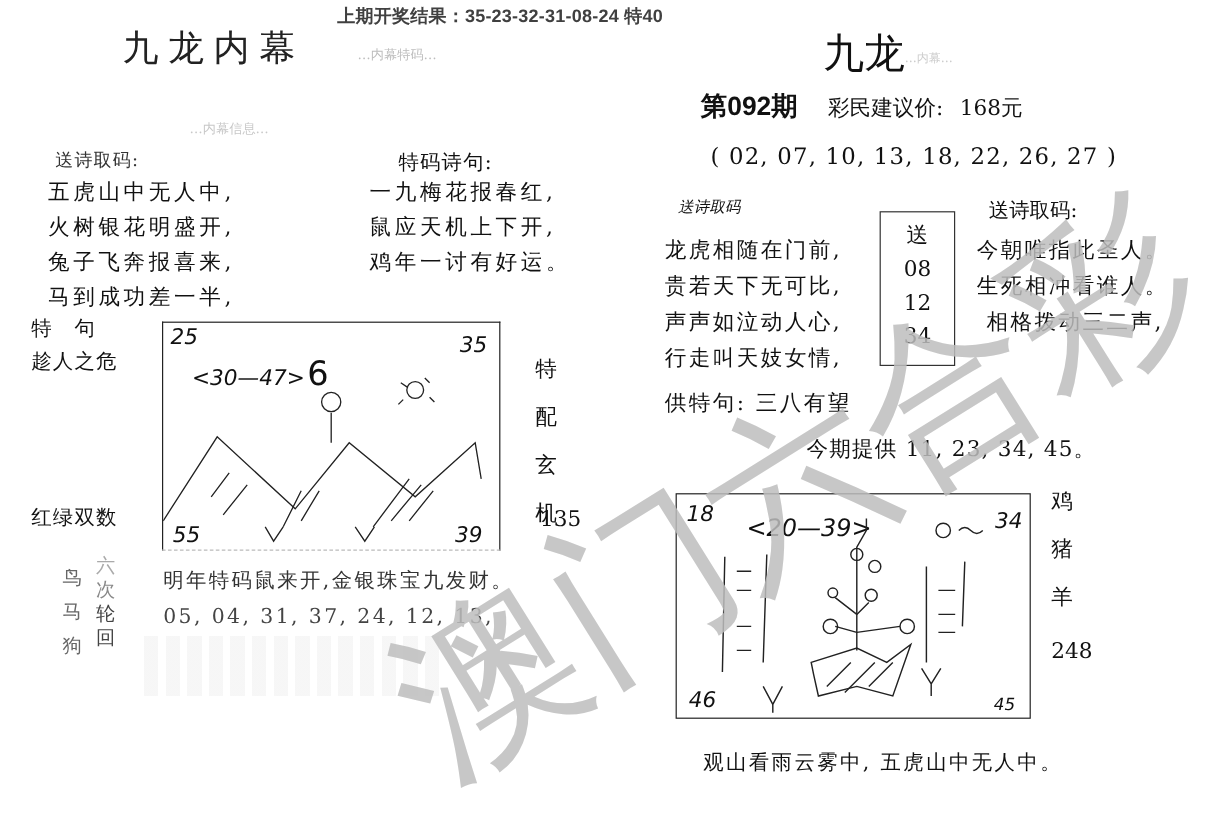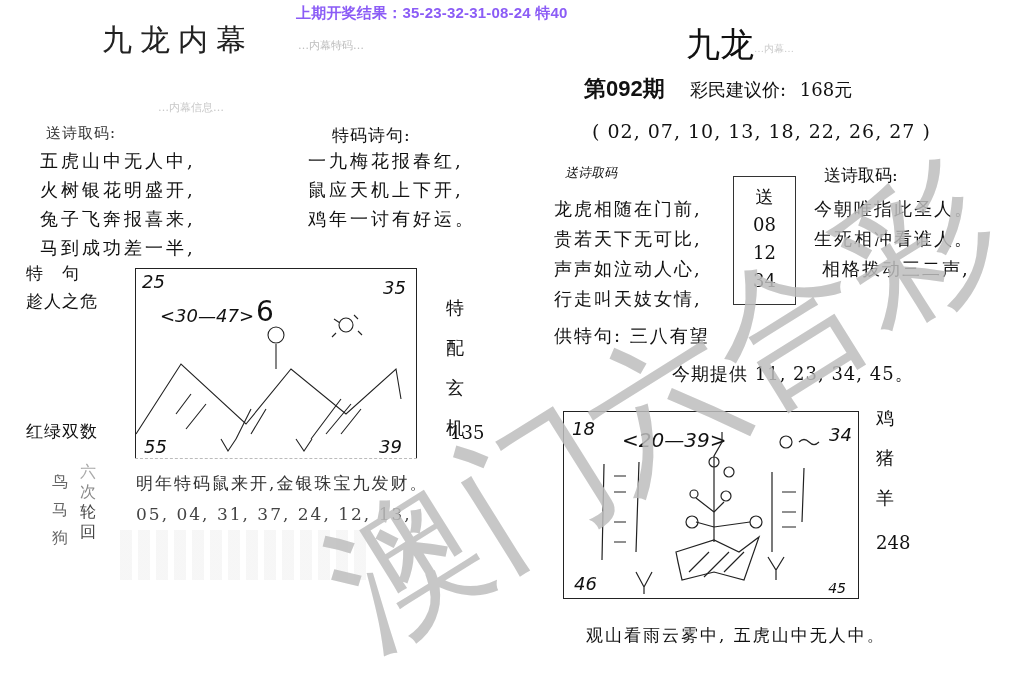--- a/index.html
+++ b/index.html
@@ -1,22 +1,22 @@
 <!DOCTYPE html>
 <html><head>
 <meta charset="utf-8">
 <style>
   html, body { margin:0; padding:0; background:#ffffff; }
   body { width:1026px; height:684px; position:relative; overflow:hidden;
          font-family:"DejaVu Serif", serif; color:#111; }
   .abs { position:absolute; white-space:nowrap; }
   .hand { font-family:"DejaVu Sans", sans-serif; font-style:italic; }
   .faint { color:#b8b8b8; }
-  .banner { left:296px; top:4px; font-family:"Liberation Sans", sans-serif; font-weight:bold;
-            font-size:15px; color:#8b5cf6; letter-spacing:0.2px; }
+  .banner { left:281px; top:4px; font-family:"Liberation Sans", sans-serif; font-weight:bold;
+            font-size:15px; color:#404040; letter-spacing:0.2px; }
   .title-l { left:102px; top:20px; font-size:30px; letter-spacing:8px; color:#222; }
   .sub-l { left:298px; top:38px; font-size:11px; color:#bdbdbd; }
   .sub-l2 { left:158px; top:100px; font-size:11px; color:#c8c8c8; }
   .title-r { left:686px; top:22px; font-size:34px; color:#111; }
   .sub-r { left:754px; top:42px; font-size:10px; color:#ccc; }
   .issue { left:584px; top:74px; font-family:"Liberation Sans", sans-serif; font-weight:bold; font-size:22px; }
   .price { left:690px; top:78px; font-size:18px; }
   .nums { left:592px; top:120px; font-size:19px; letter-spacing:1px; }
   .poem-l { font-size:18px; line-height:29px; letter-spacing:3px; }
   .lbl { font-size:17px; letter-spacing:1px; }

